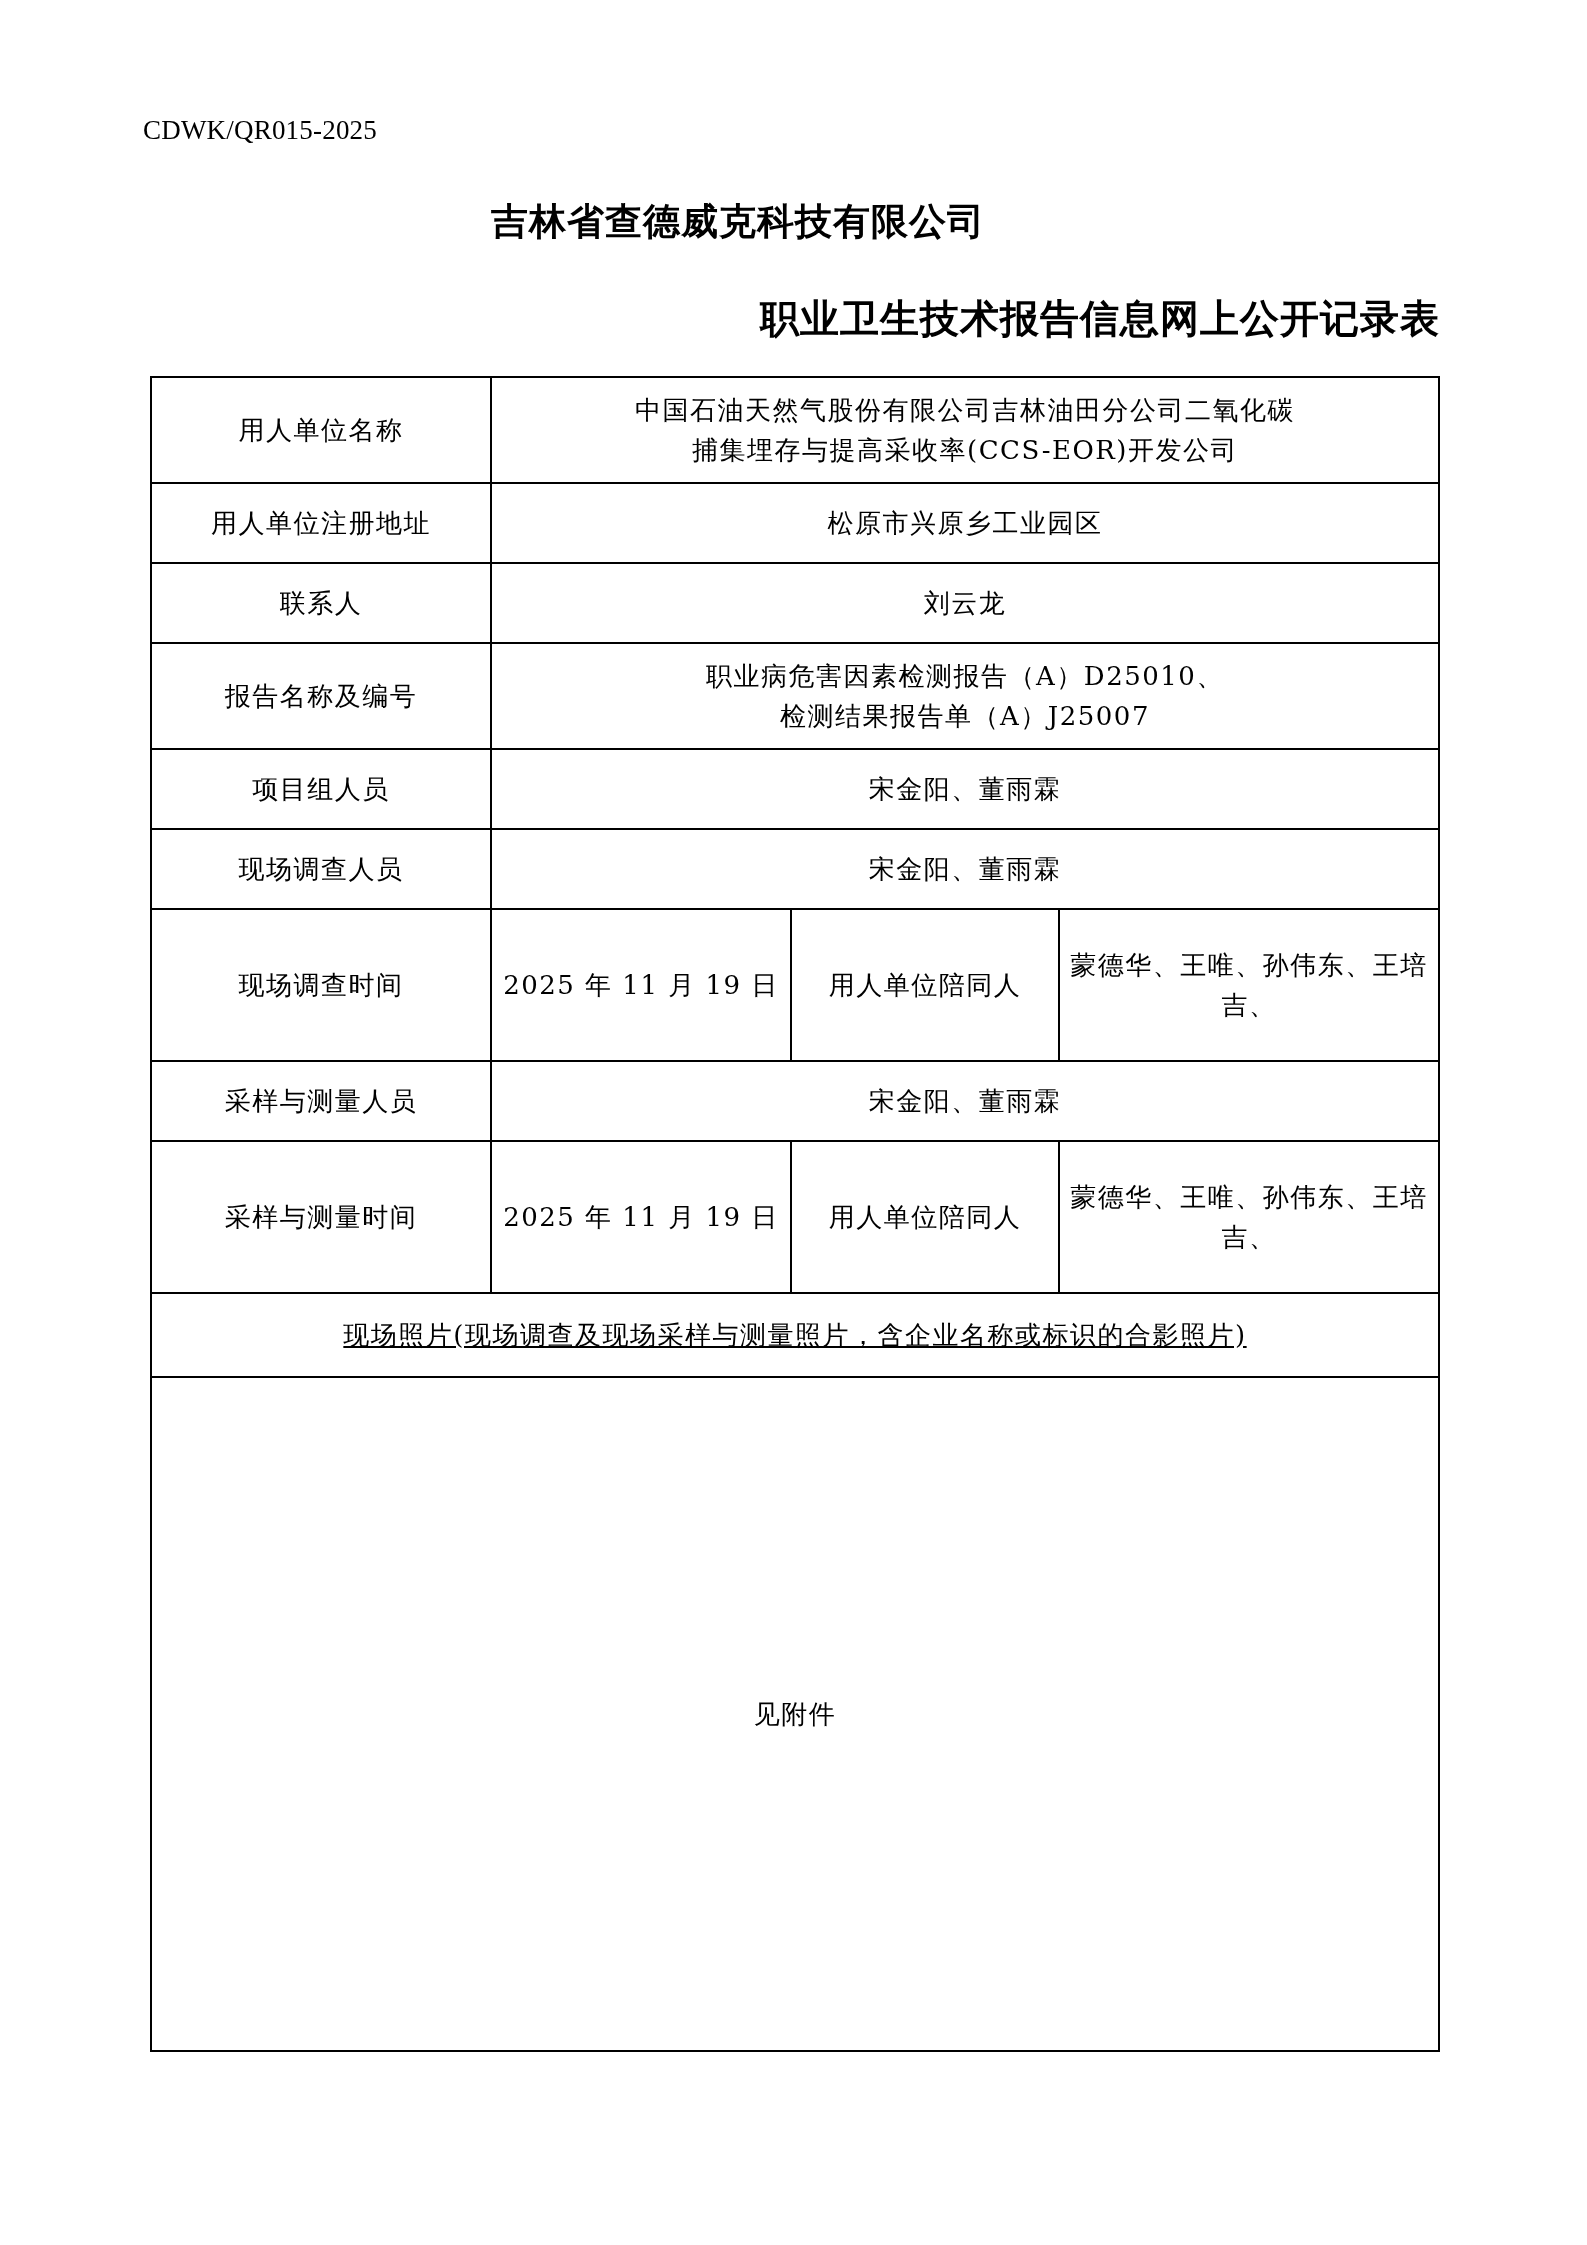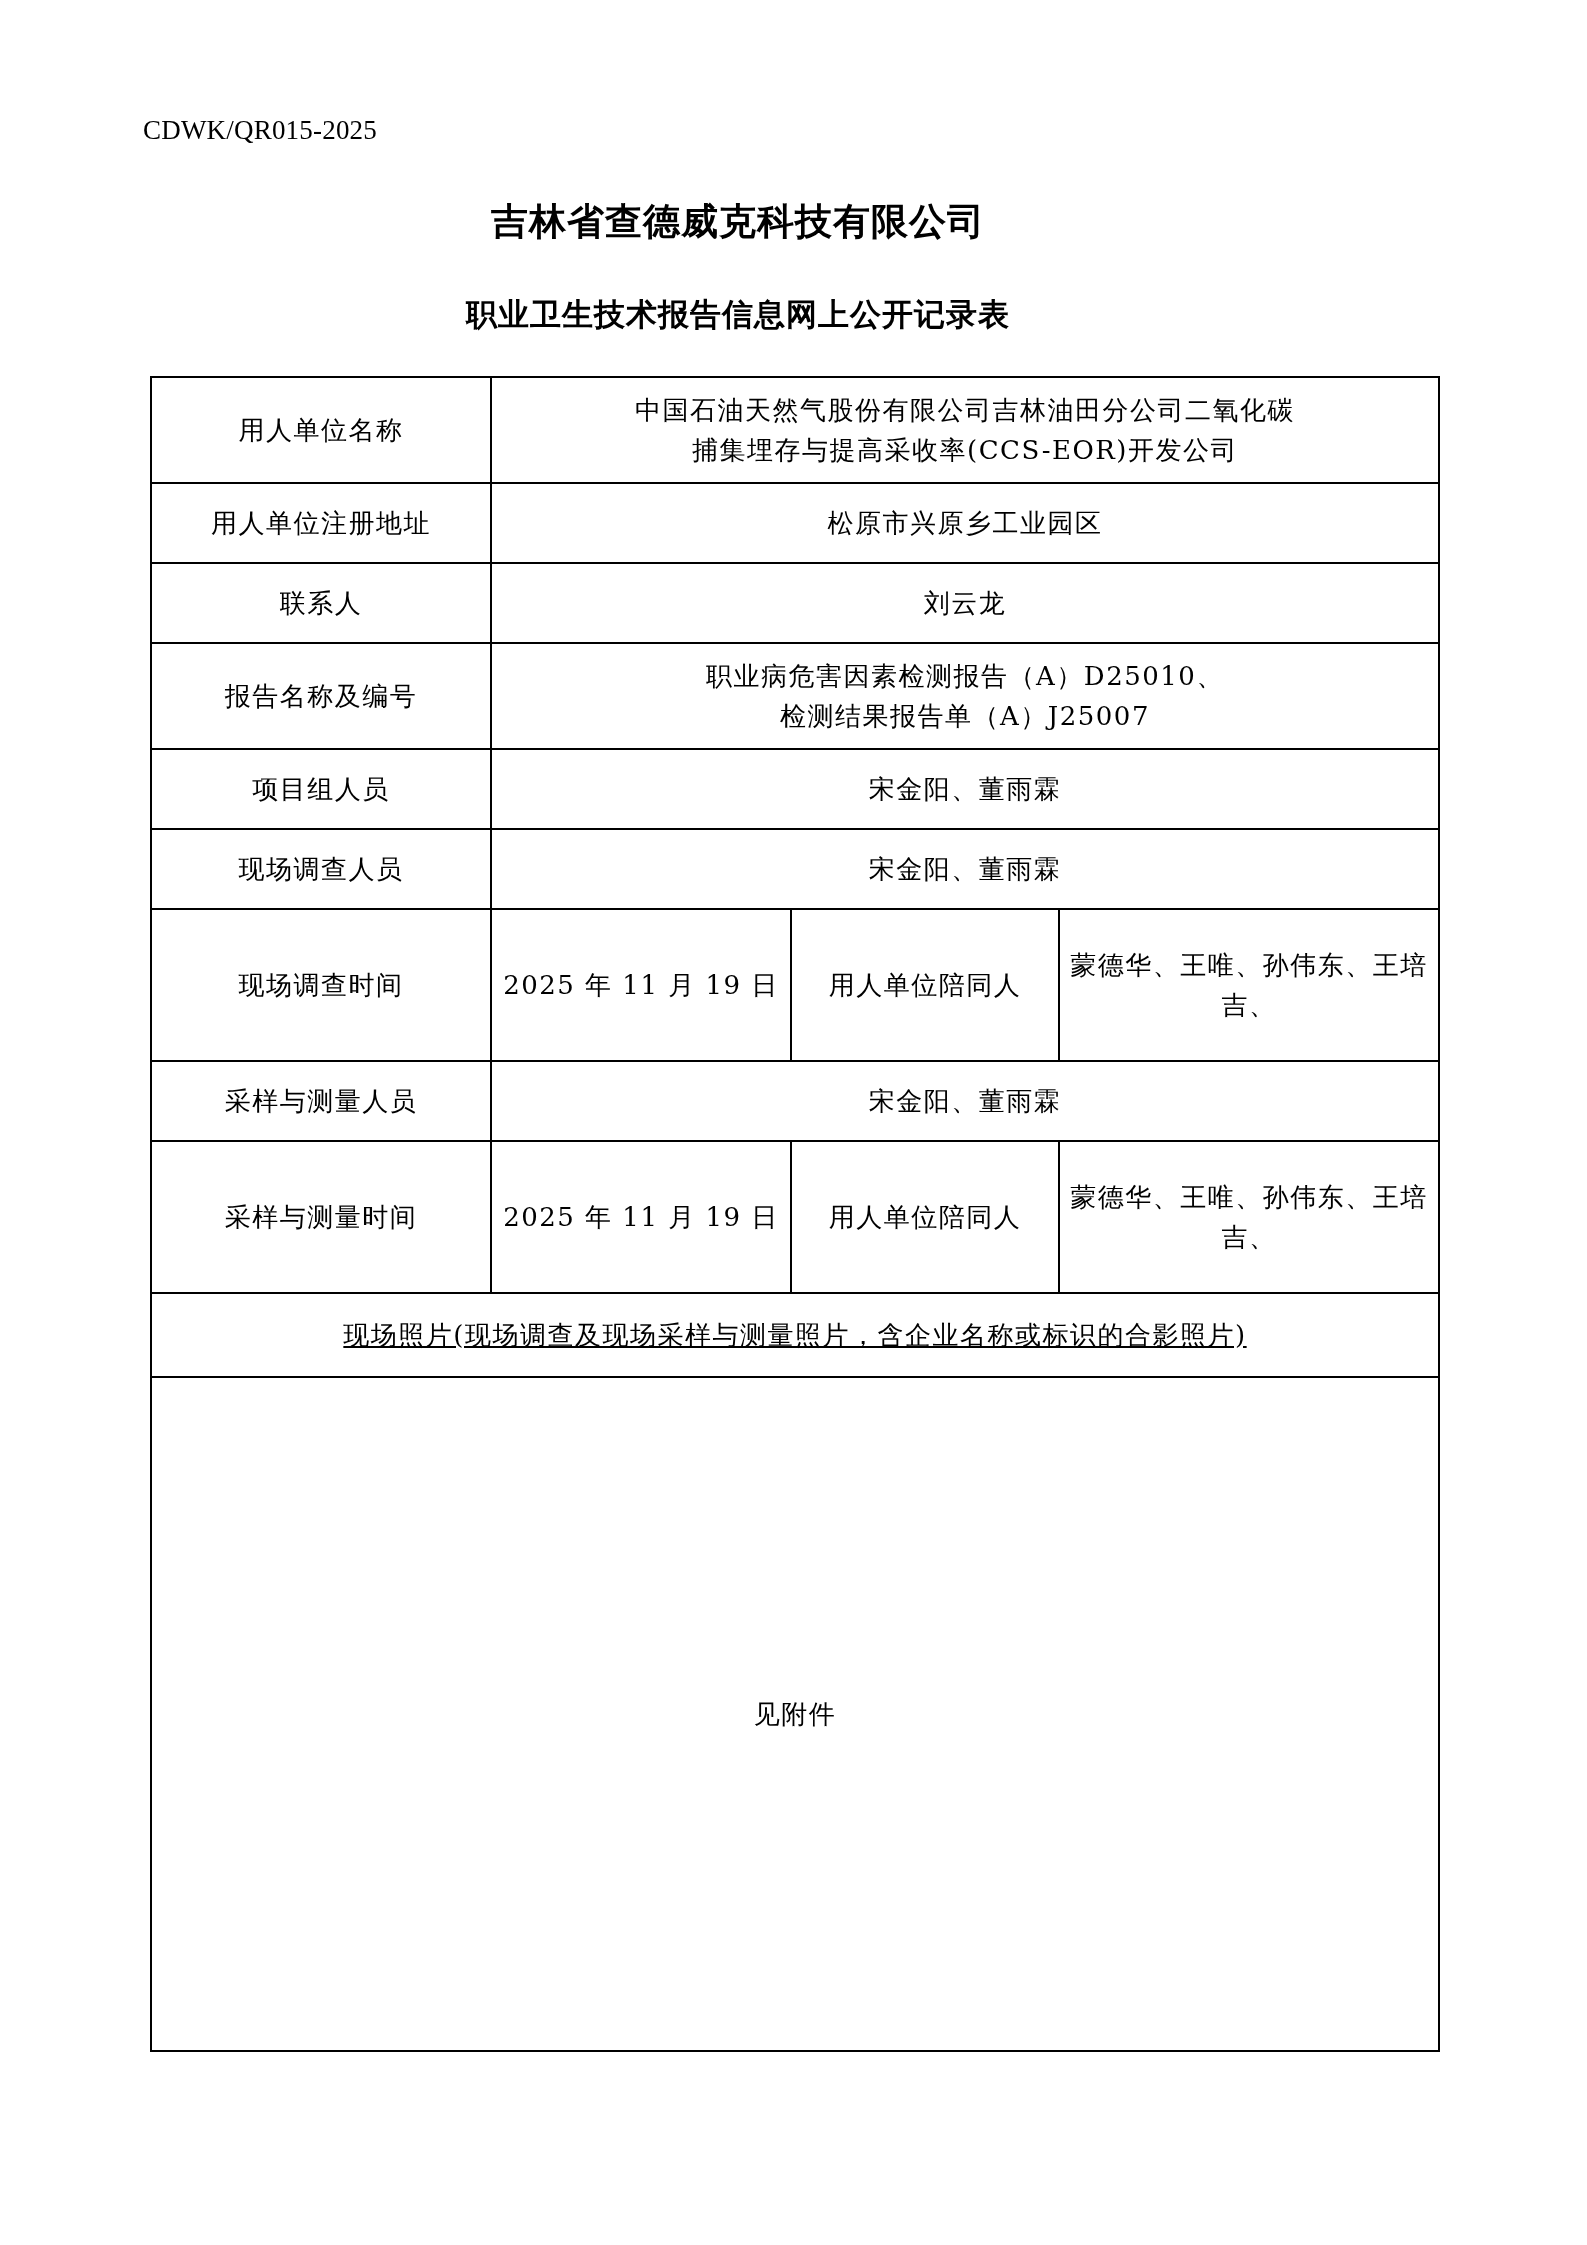--- a/index.html
+++ b/index.html
@@ -41,25 +41,26 @@
   }
   .title-main {
     font-family: "DejaVu Sans", "Liberation Sans", sans-serif;
     font-size: 37px;
     font-weight: 700;
     letter-spacing: 1px;
     line-height: 1.2;
   }
   .title-sub {
     font-family: "DejaVu Sans", "Liberation Sans", sans-serif;
-    font-size: 31px;
+    font-size: 39px;
     font-weight: 700;
     letter-spacing: 1px;
     margin-top: 52px;
     line-height: 1.2;
+    text-align: right;
   }
   table.form {
     position: absolute;
     left: 150px;
     top: 376px;
     width: 1288px;
     border-collapse: collapse;
     table-layout: fixed;
     padding-left: 48px;
   }

